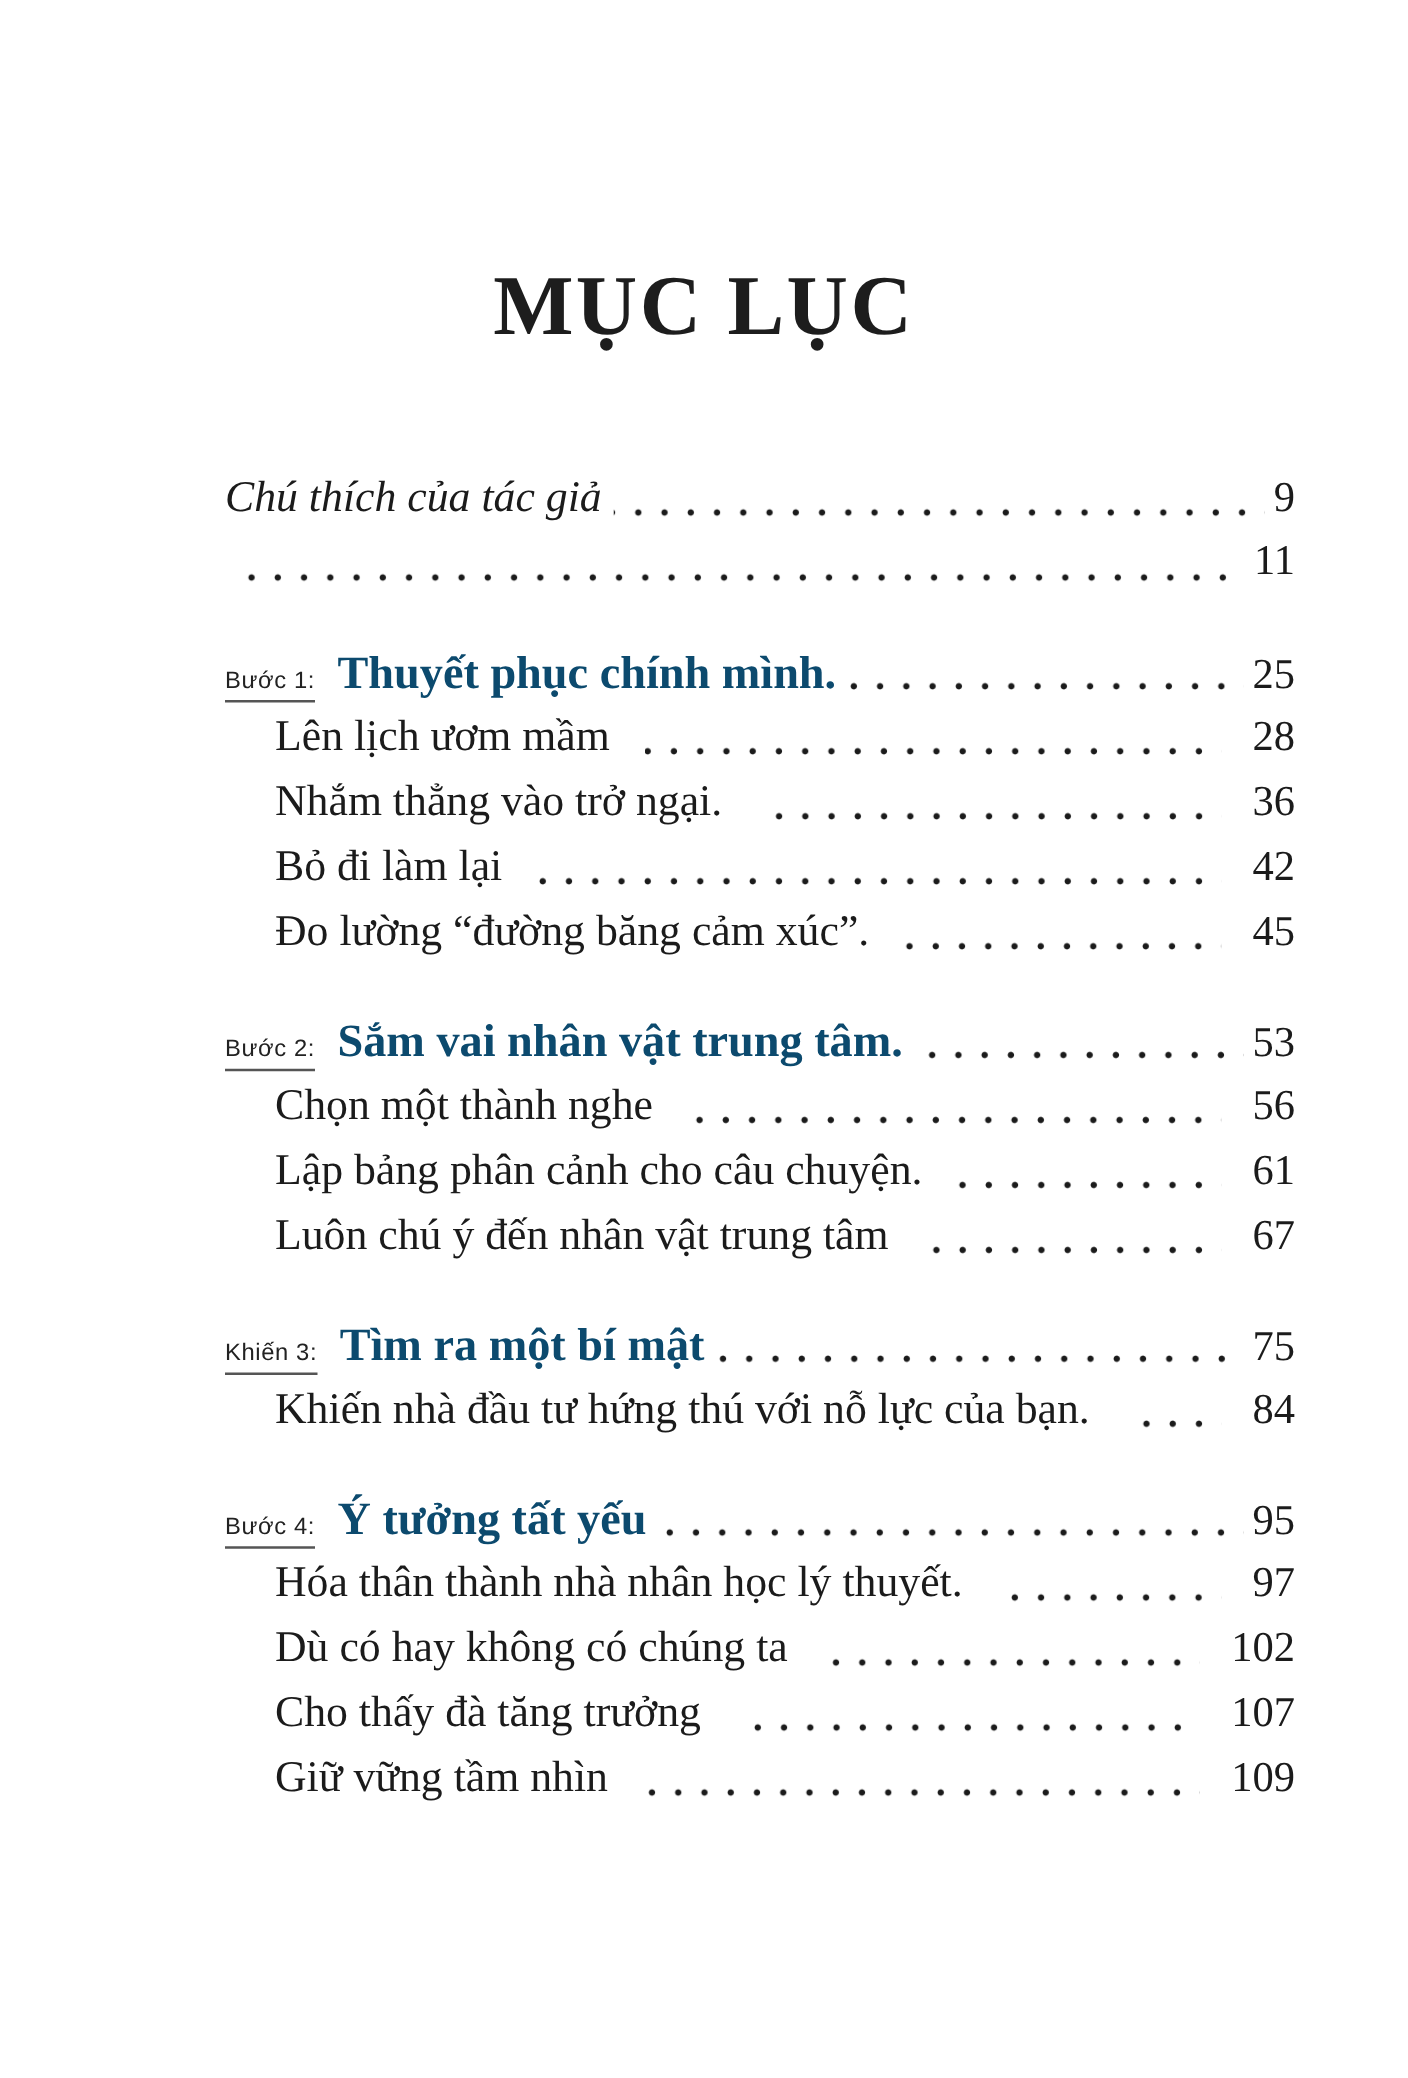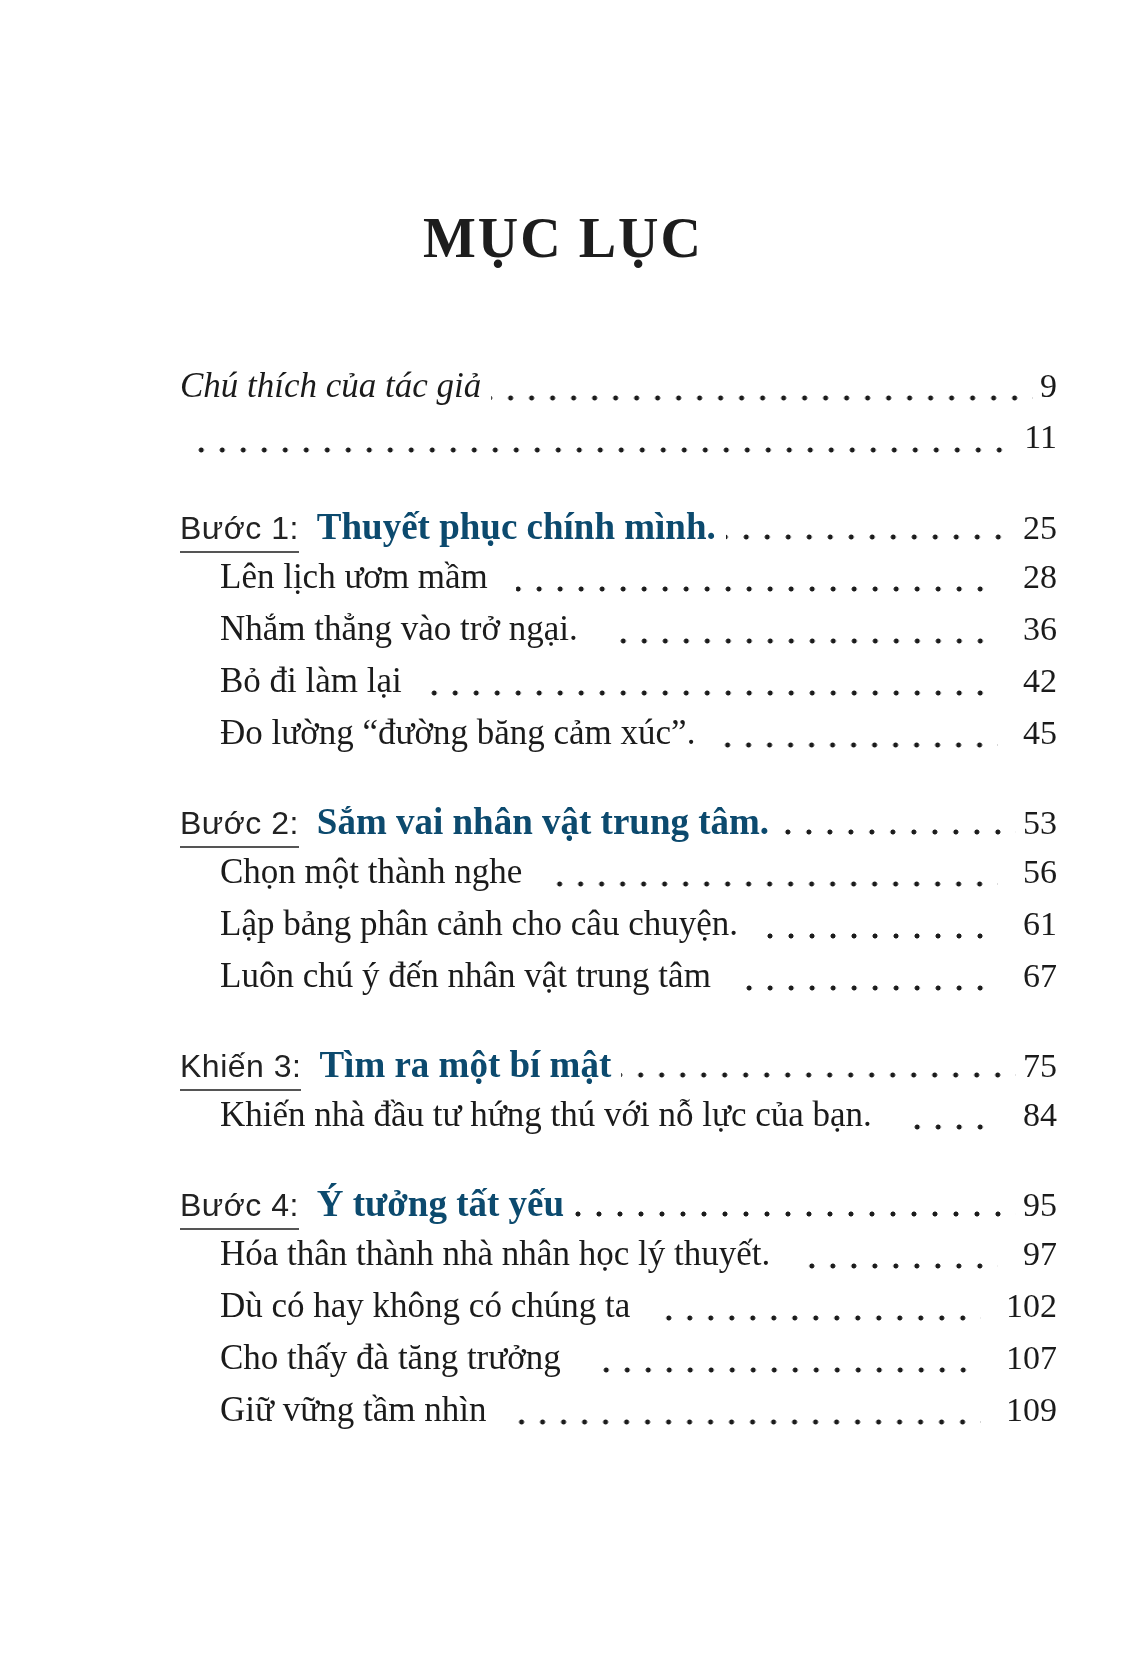--- a/index.html
+++ b/index.html
@@ -11,47 +11,47 @@
     color: #1b1b1b;
     font-family: "Liberation Serif", "DejaVu Serif", serif;
     overflow: hidden;
     box-sizing: border-box;
   }
   .title {
     margin: 0;
     padding-top: 210px;
     text-align: center;
     font-weight: 700;
-    font-size: 56px;
+    font-size: 68px;
     line-height: 1;
     letter-spacing: 2px;
     color: #1d1d1d;
   }
   .toc {
     margin-top: 100px;
     padding-left: 180px;
-    padding-right: 69px;
+    padding-right: 90px;
   }
   .row {
     display: flex;
     align-items: baseline;
     height: 52px;
   }
   .row.section { margin-top: 35px; }
   .row.sub { padding-left: 40px; gap: 18px; }
   .label {
     font-size: 35px;
     white-space: nowrap;
     color: #1b1b1b;
   }
   .row.front .label { font-style: italic; }
   .row.section .label { font-weight: 700; font-size: 37px; color: #0c4a6e; }
   .step {
     font-family: "Liberation Sans", "DejaVu Sans", sans-serif;
-    font-size: 32px;
+    font-size: 19px;
     letter-spacing: 0.5px;
     color: #222222;
     border-bottom: 2px solid #555555;
     padding-bottom: 4px;
     margin-right: 18px;
     white-space: nowrap;
   }
   .dots {
     flex: 1 1 auto;
     align-self: stretch;

